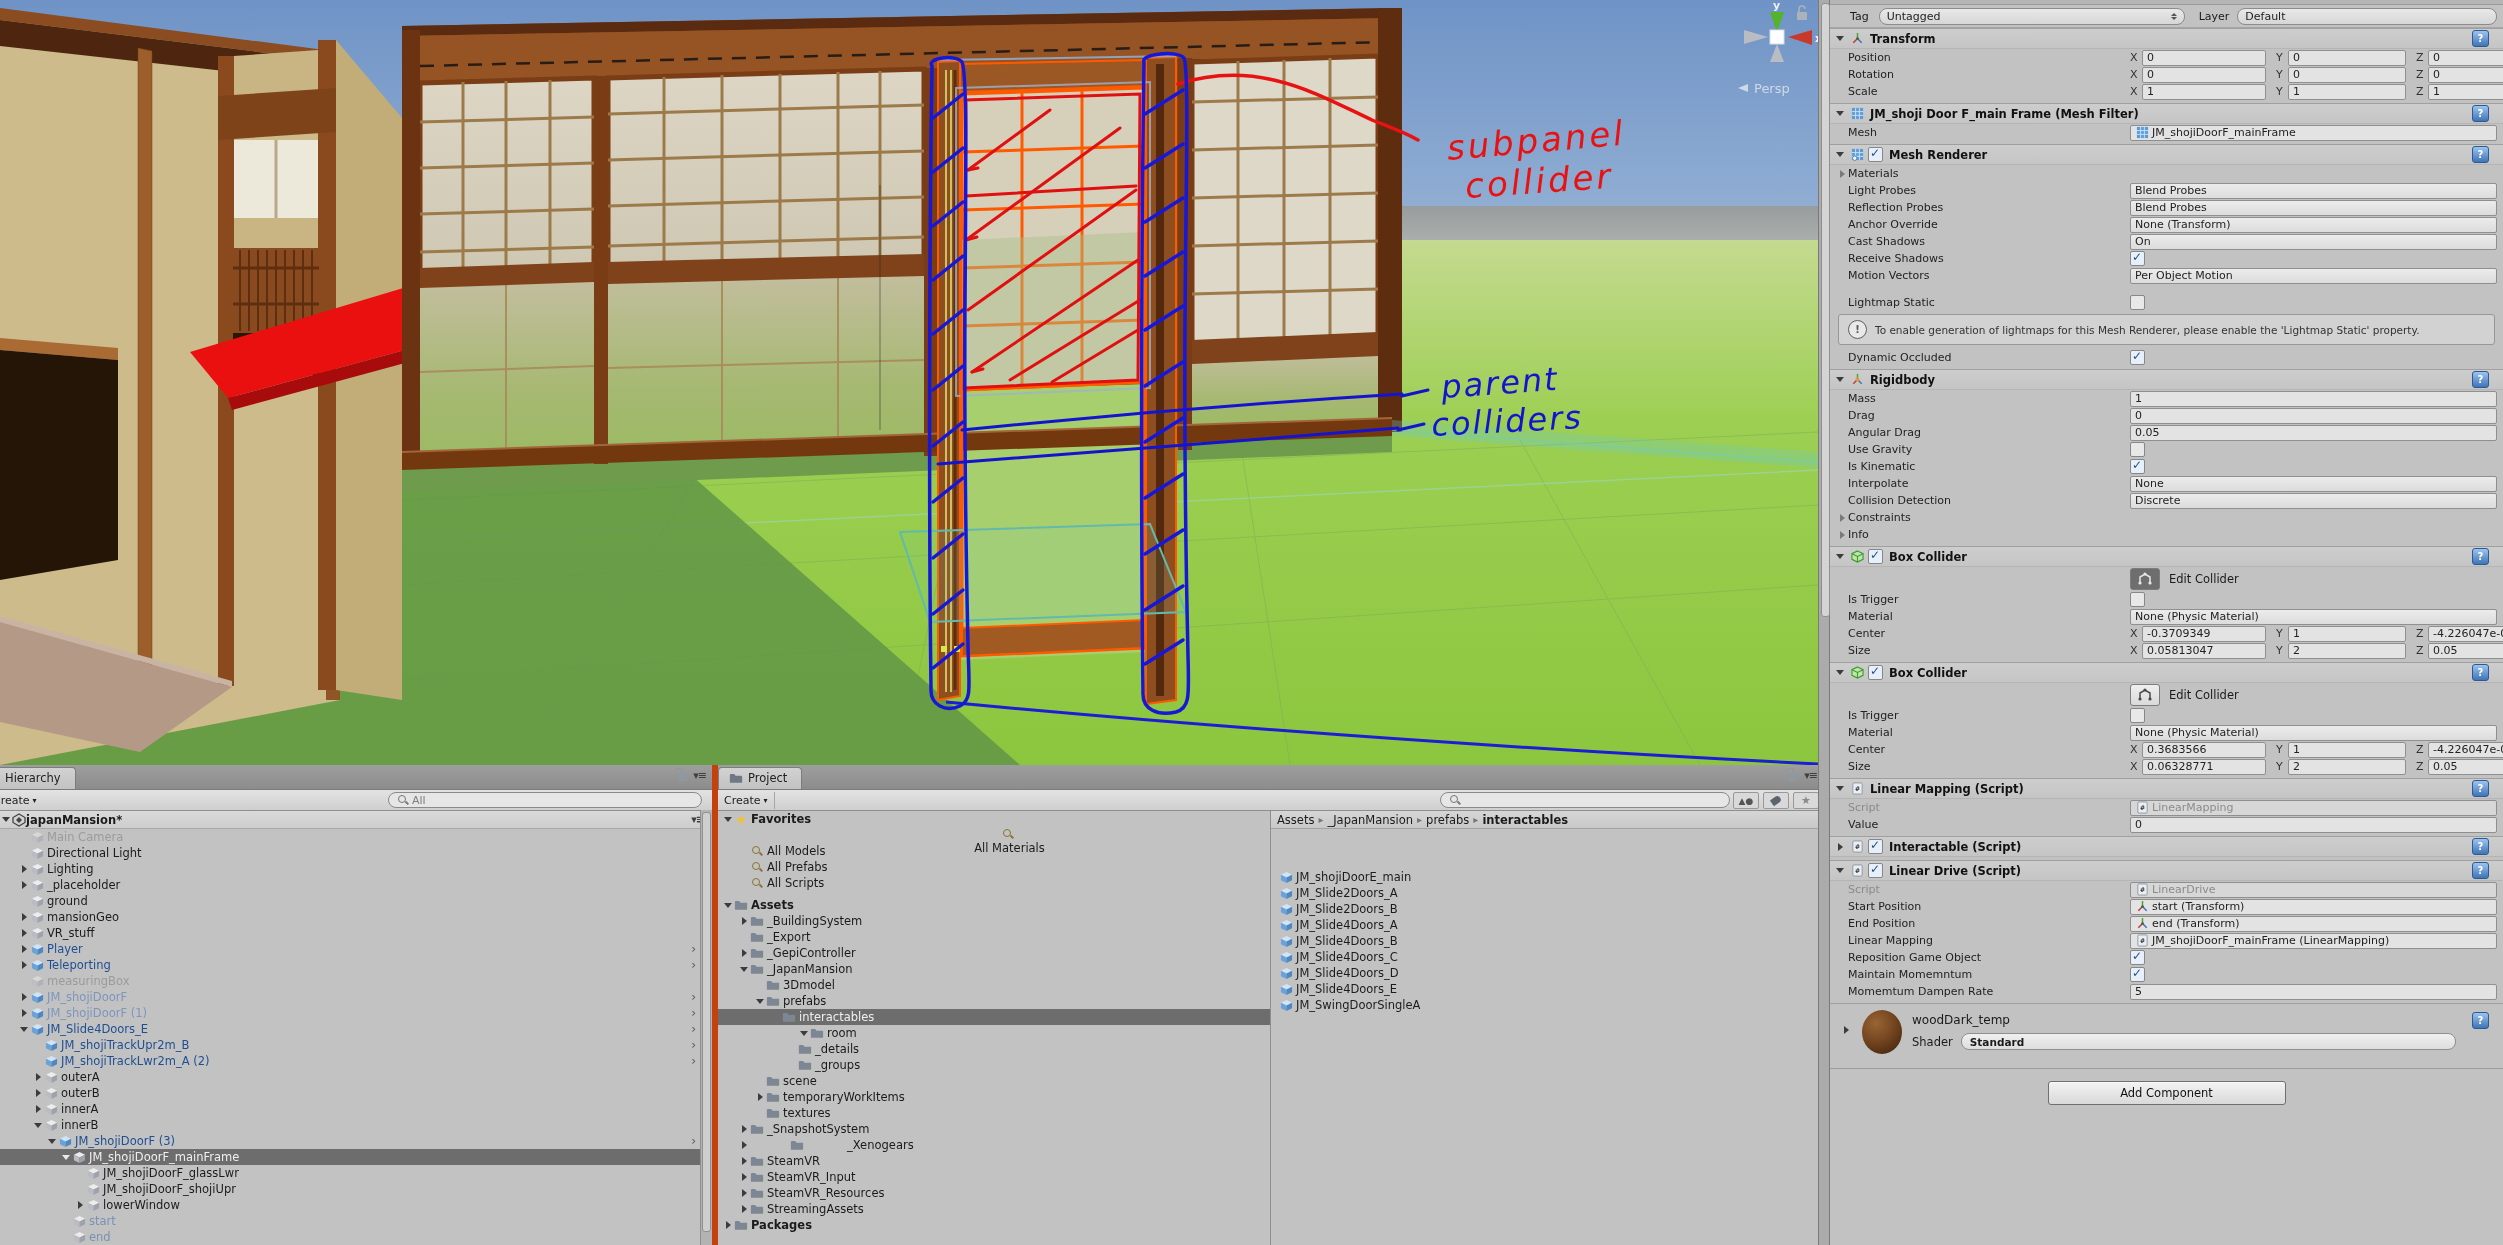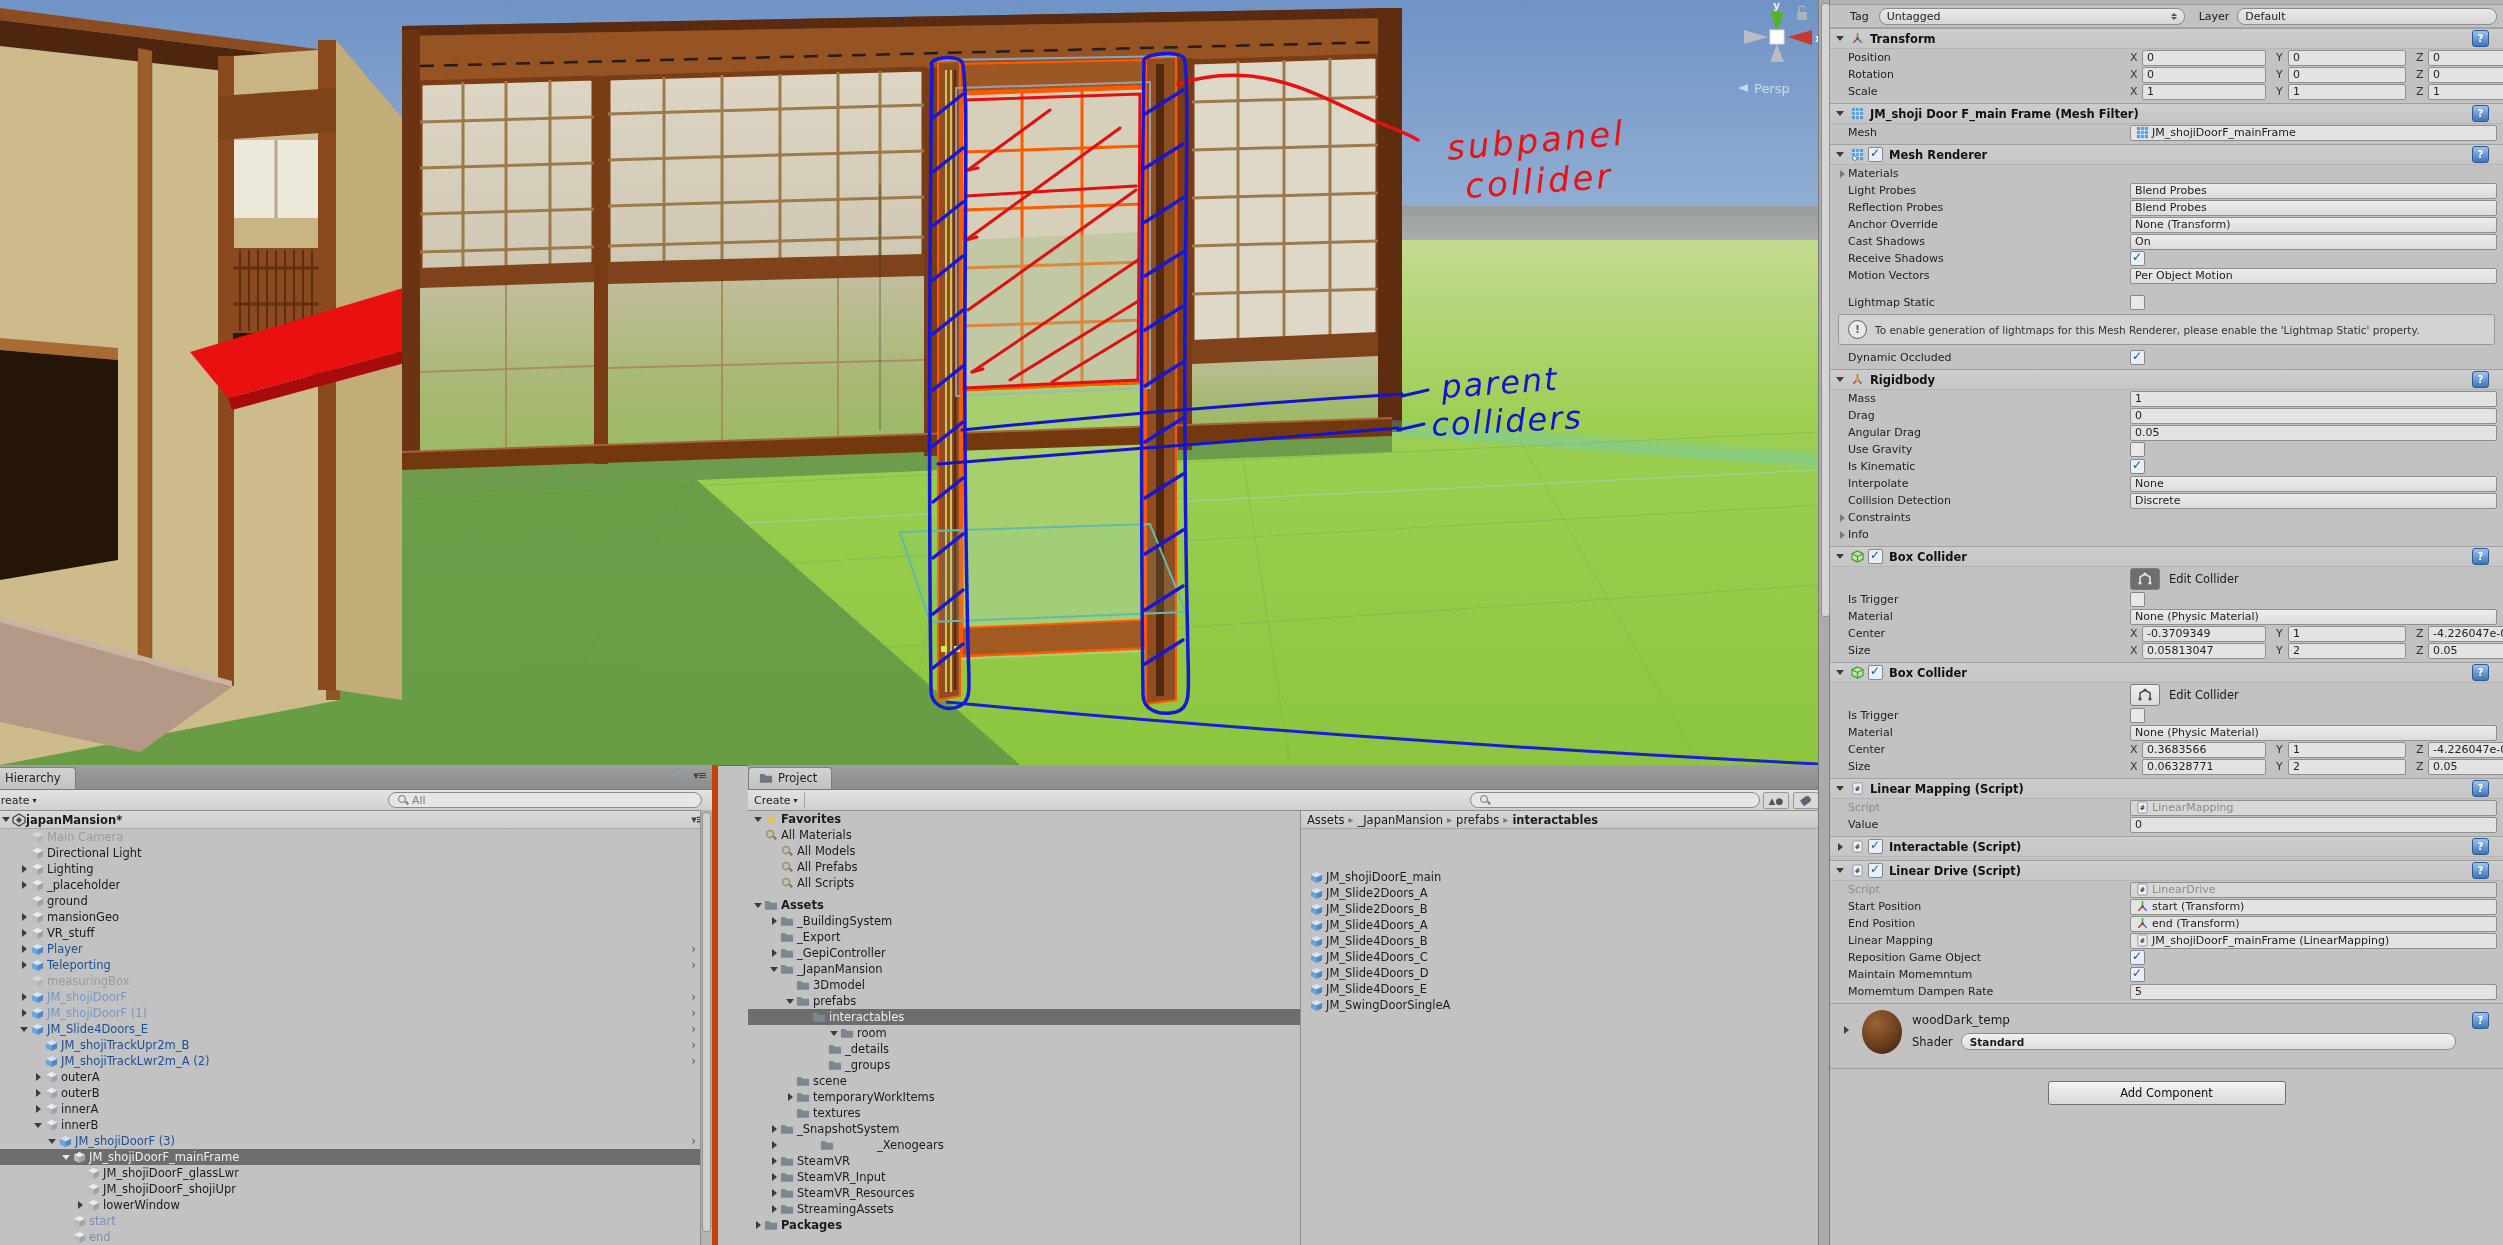--- a/index.html
+++ b/index.html
@@ -2,21 +2,21 @@
 <html><head>
 <meta charset="utf-8">
 <style>
   html,body{margin:0;padding:0;background:#6b6b6b;}
   .root{position:relative;width:2503px;height:1245px;overflow:hidden;
         font-family:"DejaVu Sans","Liberation Sans",sans-serif;font-size:11.5px;color:#1b1b1b;
         background:#c2c2c2;}
   
   .scene-wrap{position:absolute;left:0;top:0;width:1818px;height:765px;border-bottom:1px solid #666;background:#9db8d8;}
   .hier{position:absolute;left:0;top:765px;width:712px;height:480px;border-right:6px solid #c2410c;display:flex;flex-direction:column;}
-  .proj{position:absolute;left:748px;top:765px;width:1105px;height:480px;display:flex;flex-direction:column;justify-content:space-between;}
+  .proj{position:absolute;left:718px;top:765px;width:1105px;height:480px;display:flex;flex-direction:column;justify-content:space-between;}
   .insp-scroll{position:absolute;left:1818px;top:0;width:12px;height:1245px;background:#ababab;border-left:1px solid #7a7a7a;border-right:1px solid #7a7a7a;box-sizing:border-box;}
   .insp-thumb{position:absolute;left:2px;top:3px;width:7px;height:612px;background:#d4d4d4;border:1px solid #8f8f8f;border-radius:3px;}
   .insp{position:absolute;left:1830px;top:0;width:673px;height:1245px;background:#c2c2c2;overflow:hidden;}
   
   .tabbar{height:24px;background:linear-gradient(#9e9e9e,#8c8c8c);border-bottom:1px solid #7b7b7b;display:flex;align-items:flex-end;position:relative;flex:none;}
   .tab{margin-left:0;margin-bottom:0;padding:3px 14px 4px 10px;background:linear-gradient(#d2d2d2,#c2c2c2);
        border:1px solid #7d7d7d;border-bottom:none;border-radius:4px 4px 0 0;display:flex;align-items:center;gap:5px;color:#222;}
   .toolbar{height:20px;background:linear-gradient(#e3e3e3,#cfcfcf);border-bottom:1px solid #8e8e8e;display:flex;align-items:center;position:relative;flex:none;}
   .createbtn{padding:2px 6px;color:#222;font-size:11px;display:flex;align-items:center;gap:3px;}
   .clip-l{margin-left:-13px;}
@@ -763,21 +763,21 @@
       <div class="ptree list" id="project-tree">
           <div class="row" style="padding-left: 4px;">
             <span class="fold">
               <span class="tri-o"></span>
             </span>
             <span class="ic">
               <span class="i-star">★</span>
             </span>
             <span class="lbl bold">Favorites</span>
           </div>
-          <div class="row" style="padding-left: 4px;">
+          <div class="row" style="padding-left: 28px; flex-direction: column;">
             <span class="fold"></span>
             <span class="ic">
               <span class="i-mag"></span>
             </span>
             <span class="lbl">All Materials</span>
           </div>
           <div class="row" style="padding-left: 20px;">
             <span class="fold"></span>
             <span class="ic">
               <span class="i-mag"></span>

